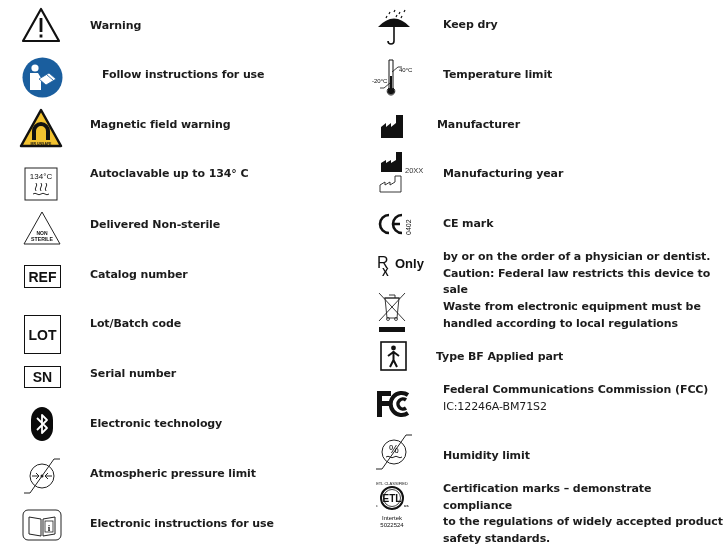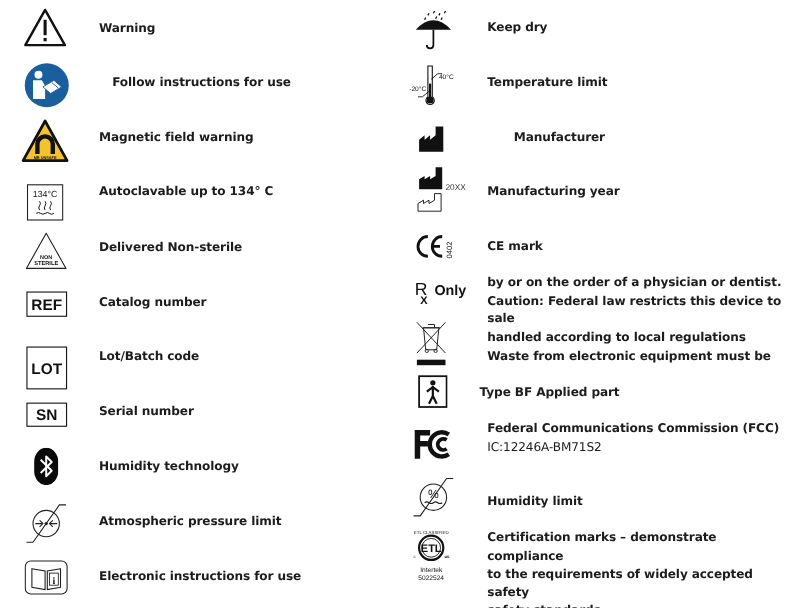--- a/index.html
+++ b/index.html
@@ -70,21 +70,21 @@
 
 <div class="icon boxlabel" style="left:24px;top:366px;width:37px;height:22px;font-size:14px;">SN</div>
 <div class="label" style="left:90px;top:366px;">Serial number</div>
 
 <div class="icon" style="left:31px;top:407px;width:22px;height:34px;">
   <svg width="22" height="34" viewBox="0 0 22 34">
       <rect x="0" y="0" width="22" height="34" rx="11" ry="13" fill="#0a0a0a"></rect>
       <path d="M6 11 L16 21 L11 26 V8 L16 13 L6 23" fill="none" stroke="#fff" stroke-width="1.8" stroke-linejoin="round"></path>
     </svg>
 </div>
-<div class="label" style="left:90px;top:416px;">Humidity technology</div>
+<div class="label" style="left:90px;top:416px;">Electronic technology</div>
 
 <div class="icon" style="left:22px;top:456px;width:40px;height:40px;">
   <svg width="40" height="40" viewBox="0 0 40 40">
       <circle cx="20" cy="20" r="12" fill="none" stroke="#222" stroke-width="1"></circle>
       <path d="M2 37 H8 L32 3 H38" fill="none" stroke="#222" stroke-width="1"></path>
       <path d="M10 20 H17 M14 17 L17 20 L14 23 M30 20 H23 M26 17 L23 20 L26 23" fill="none" stroke="#222" stroke-width="1"></path>
       <circle cx="20" cy="20" r="1.5" fill="#222"></circle>
     </svg>
 </div>
 <div class="label" style="left:90px;top:466px;">Atmospheric pressure limit</div>
@@ -118,21 +118,21 @@
       <text x="0" y="25" font-size="6" font-family="Liberation Sans, sans-serif" fill="#111">-20°C</text>
     </svg>
 </div>
 <div class="label" style="left:443px;top:67px;">Temperature limit</div>
 
 <div class="icon" style="left:380px;top:113px;width:26px;height:26px;">
   <svg width="26" height="26" viewBox="0 0 26 26">
       <path d="M1 25 V14 L6 10 V14 L11 10 V14 L16 10 V2 H23 V25 Z" fill="#111"></path>
     </svg>
 </div>
-<div class="label" style="left:467px;top:117px;">Manufacturer</div>
+<div class="label" style="left:437px;top:117px;">Manufacturer</div>
 
 <div class="icon" style="left:378px;top:150px;width:52px;height:45px;justify-content:flex-start;align-items:flex-start;">
   <svg width="52" height="45" viewBox="0 0 52 45">
       <path d="M3 22 V13 L8 10 V13 L13 10 V13 L18 10 V2 H24 V22 Z" fill="#111"></path>
       <text x="27" y="23" font-size="7.5" font-family="Liberation Sans, sans-serif" fill="#333">20XX</text>
       <path d="M2 42 V35 L7 32 V35 L12 32 V35 L17 32 V26 H23 V42 Z" fill="none" stroke="#222" stroke-width="0.9"></path>
     </svg>
 </div>
 <div class="label" style="left:443px;top:166px;">Manufacturing year</div>
 
@@ -161,22 +161,22 @@
   <svg width="30" height="44" viewBox="0 0 30 44">
       <path d="M8 7 H22 L20 27 H10 Z" fill="none" stroke="#222" stroke-width="0.9"></path>
       <path d="M7 7 H23 M12 4 H18 V7" fill="none" stroke="#222" stroke-width="0.9"></path>
       <circle cx="11" cy="28" r="1.5" fill="none" stroke="#222" stroke-width="0.8"></circle>
       <circle cx="19" cy="28" r="1.5" fill="none" stroke="#222" stroke-width="0.8"></circle>
       <path d="M2 2 L28 30 M28 2 L2 30" stroke="#222" stroke-width="0.9"></path>
       <rect x="2" y="36" width="26" height="5" fill="#111"></rect>
     </svg>
 </div>
 <div class="label" style="left:443px;top:299px;">
+  <div>Waste from electronic equipment must be</div>
   <div>handled according to local regulations</div>
-  <div>Waste from electronic equipment must be</div>
 </div>
 
 <div class="icon" style="left:380px;top:341px;width:27px;height:30px;">
   <svg width="27" height="30" viewBox="0 0 27 30">
       <rect x="1" y="1" width="25" height="28" fill="none" stroke="#111" stroke-width="1.6"></rect>
       <circle cx="13.5" cy="7" r="2.4" fill="#111"></circle>
       <path d="M13.5 10 V19 M8 15 L13.5 11 L19 15 M13.5 19 L10 26 M13.5 19 L17 26" fill="none" stroke="#111" stroke-width="2"></path>
     </svg>
 </div>
 <div class="label" style="left:436px;top:349px;">Type BF Applied part</div>
@@ -210,15 +210,15 @@
       <circle cx="22" cy="18" r="8.5" fill="none" stroke="#111" stroke-width="0.8"></circle>
       <text x="22" y="22" font-size="10" font-weight="bold" text-anchor="middle" font-family="Liberation Sans, sans-serif" fill="#111">ETL</text>
       <text x="6" y="27" font-size="4" font-family="Liberation Sans, sans-serif" fill="#111">c</text>
       <text x="34" y="27" font-size="4" font-weight="bold" font-family="Liberation Sans, sans-serif" fill="#111">us</text>
       <text x="22" y="40" font-size="6" text-anchor="middle" font-family="Liberation Sans, sans-serif" fill="#111">Intertek</text>
       <text x="22" y="47" font-size="6" text-anchor="middle" font-family="Liberation Sans, sans-serif" fill="#111">5022524</text>
     </svg>
 </div>
 <div class="label" style="left:443px;top:481px;">
   <div>Certification marks – demonstrate compliance</div>
-  <div>to the requirements of widely accepted safety</div>
+  <div>to the regulations of widely accepted product</div>
   <div>safety standards.</div>
 </div>
 
 </body></html>

